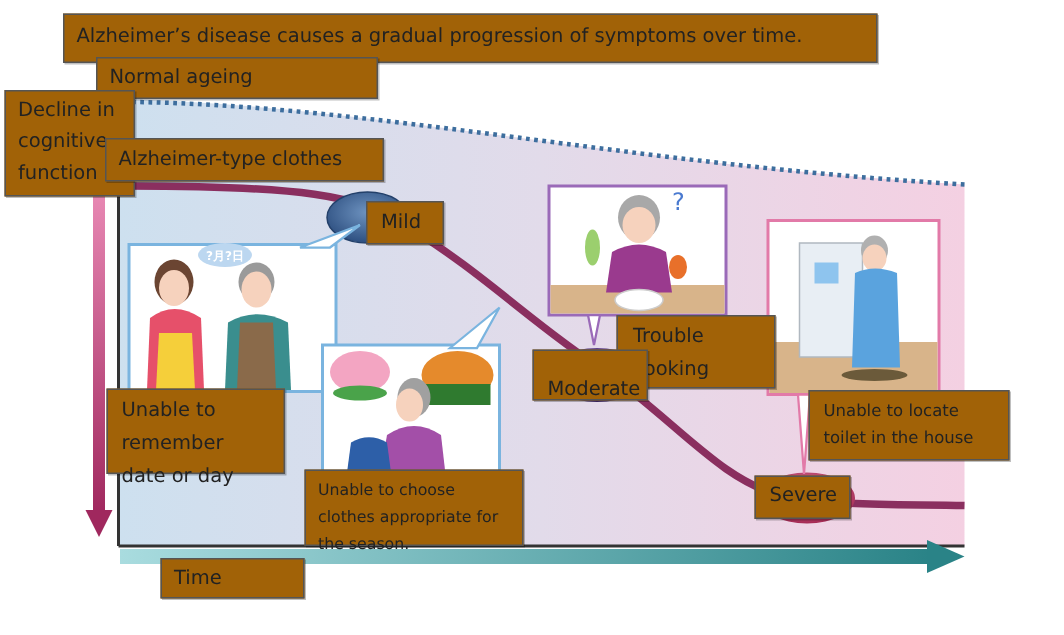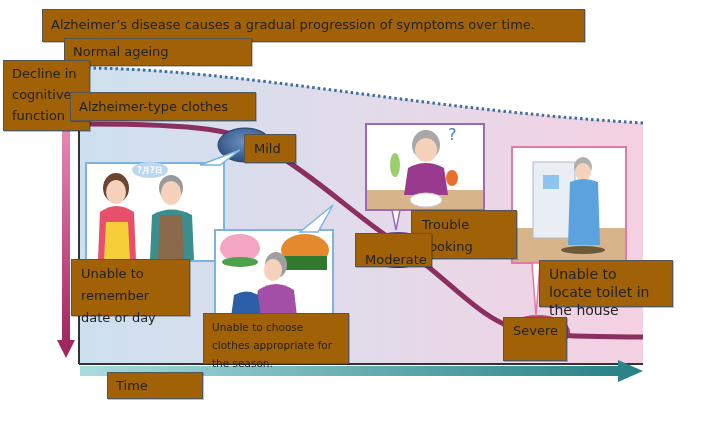--- a/index.html
+++ b/index.html
@@ -132,17 +132,17 @@
 <div class="label" style="left:226px; top:134px; width:52px; height:29px; line-height:21px; padding:3px 9px;margin-left:18px;">Mild</div>
 
 <div class="label" style="left:71px; top:242px; width:119px; height:57px; line-height:22px; padding:3px 9px;margin-top:17px;">Unable to remember date or day</div>
 
 <div class="label small" style="left:203px; top:313px; width:146px; height:51px; padding:4px 8px;">Unable to choose clothes appropriate for the season.</div>
 
 <div class="label" style="left:411px; top:210px; width:106px; height:49px; line-height:22px; padding:3px 10px;">Trouble cooking</div>
 
 <div class="label" style="left:355px; top:233px; width:77px; height:28px; line-height:20px; padding:16px 9px;">Moderate</div>
 
-<div class="label small" style="left:539px; top:260px; width:134px; height:47px; font-size:14px; line-height:18px; padding:4px 9px;">Unable to locate toilet in the house</div>
+<div class="label small" style="left:539px; top:260px; width:134px; height:47px; font-size:11px; line-height:18px; padding:4px 9px;">Unable to locate toilet in the house</div>
 
-<div class="label" style="left:503px; top:317px; width:64px; height:44px; line-height:19px; padding:3px 9px;">Severe</div>
+<div class="label" style="left:503px; top:317px; width:64px; height:29px; line-height:19px; padding:3px 9px;">Severe</div>
 
 <div class="label" style="left:63px; top:372px; width:96px; height:27px; line-height:19px; padding:3px 8px;margin-left:44px;">Time</div>
 
 </body></html>

